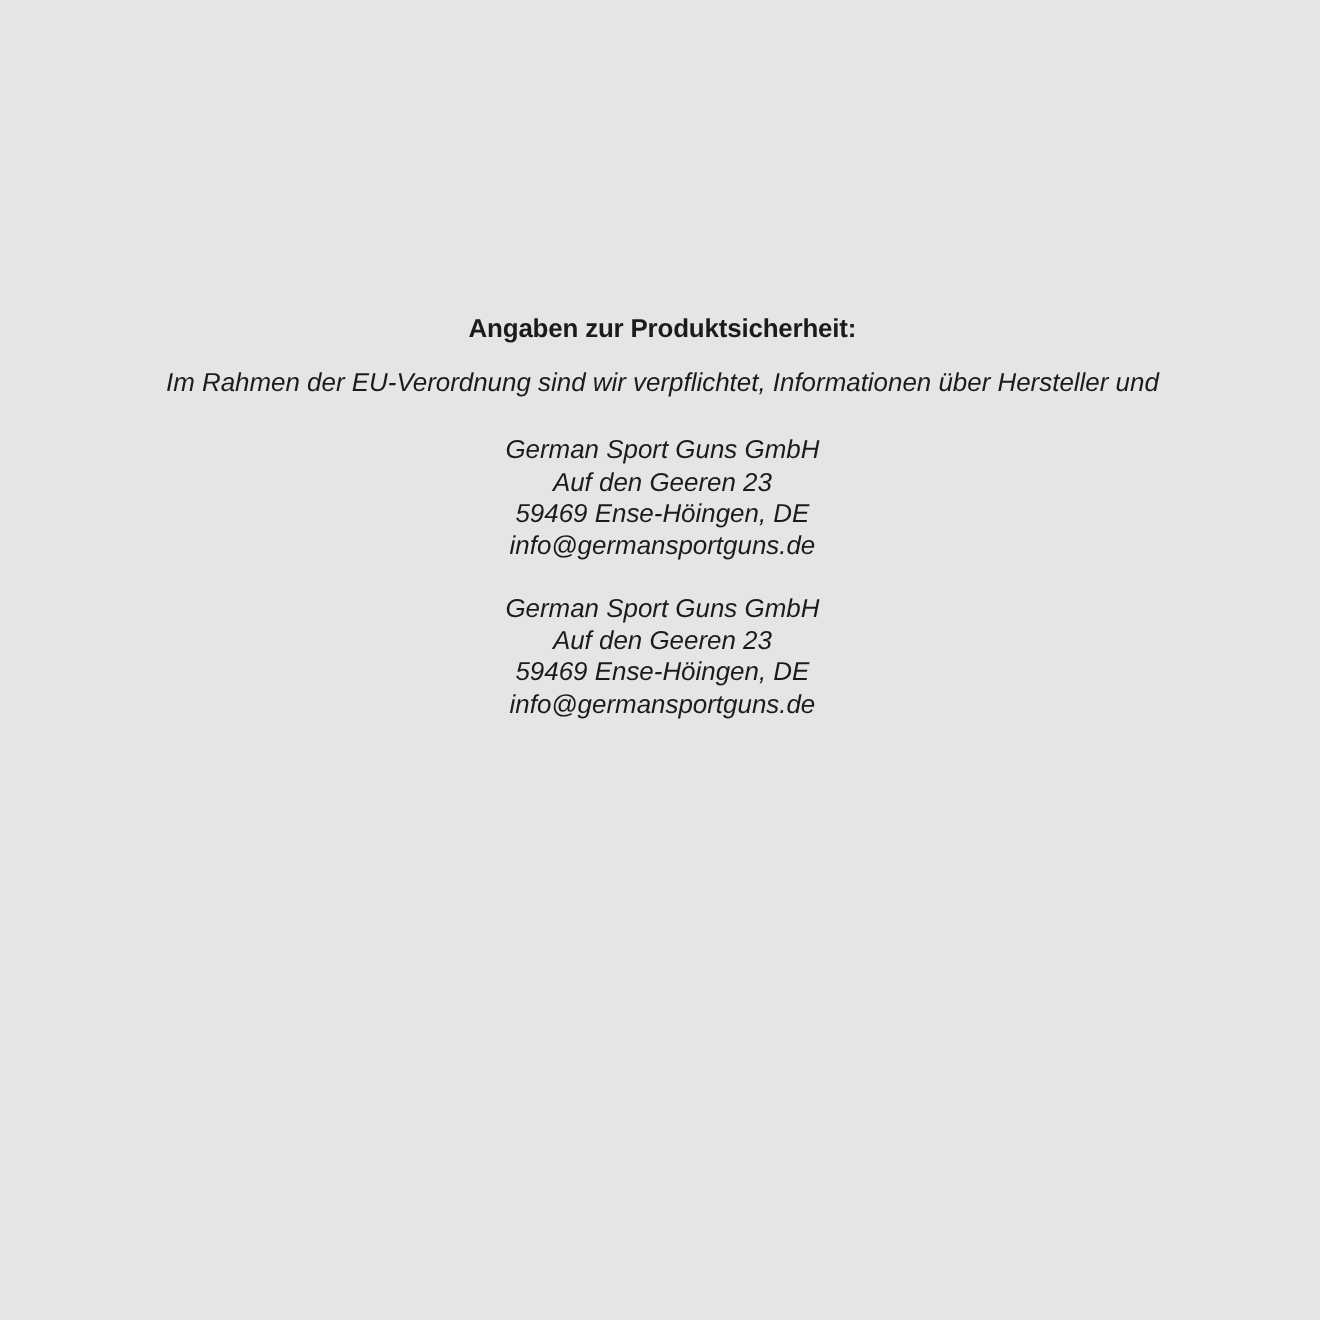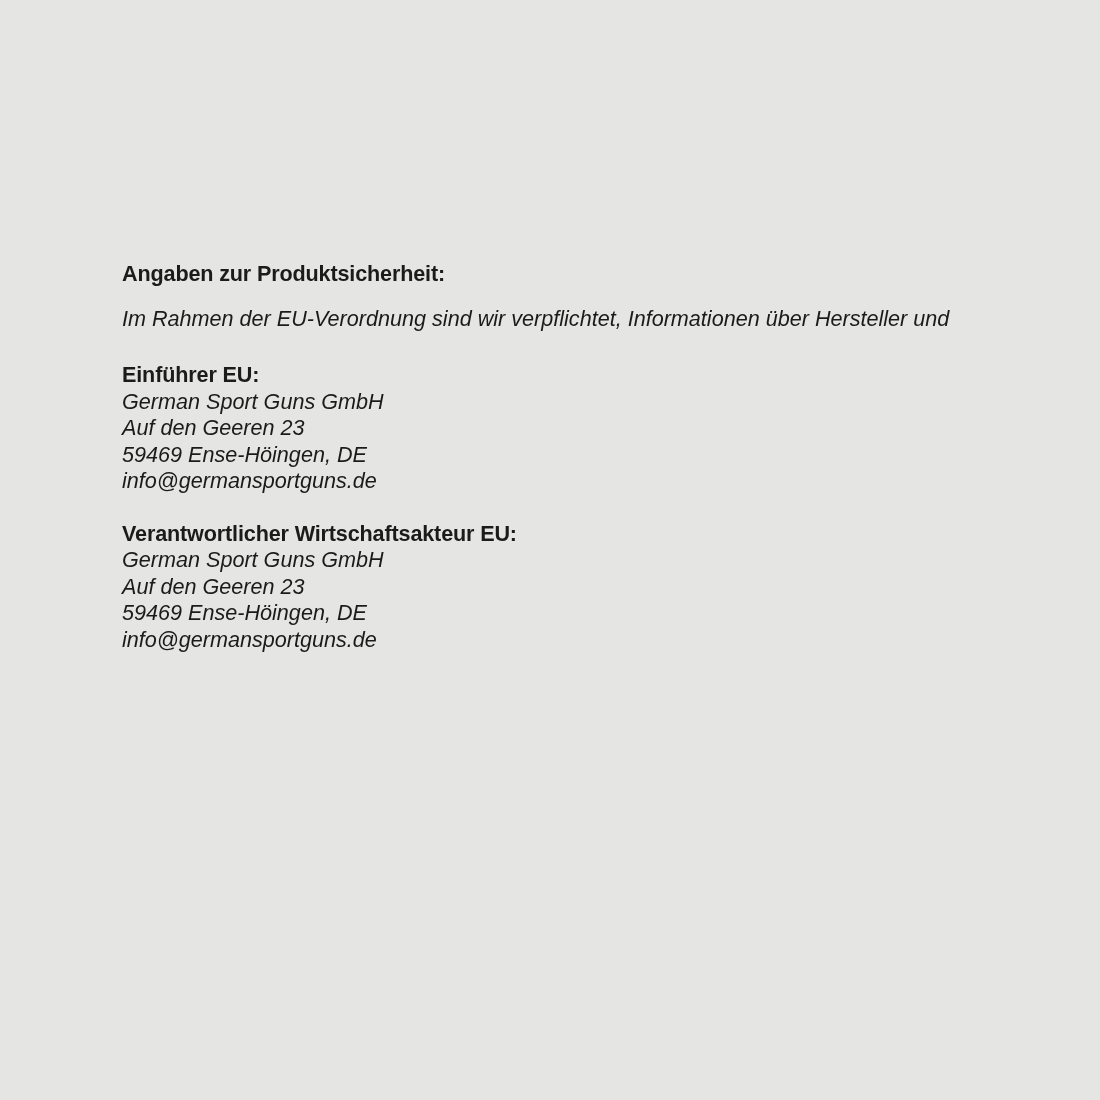--- a/index.html
+++ b/index.html
@@ -17,20 +17,21 @@
     color: var(--text);
     font-family: "Liberation Sans", sans-serif;
     font-size: 21.6px;
     line-height: 26.5px;
     -webkit-font-smoothing: antialiased;
   }
   .page {
     position: relative;
     width: 1100px;
     height: 1100px;
+    text-align: center;
   }
   .content {
     position: absolute;
     left: 122px;
     top: 261px;
     width: 860px;
   }
   .heading {
     font-weight: 700;
     letter-spacing: -0.15px;
@@ -60,29 +61,27 @@
 <div class="page">
   <div class="content">
 
     <div class="heading">Angaben zur Produktsicherheit:</div>
 
     <div class="intro">
       <div class="line">Im Rahmen der EU-Verordnung sind wir verpflichtet, Informationen über Hersteller und</div>
     </div>
 
     <div class="block">
-      <div class="label">Einführer EU:</div>
       <div class="line">German Sport Guns GmbH</div>
       <div class="line">Auf den Geeren 23</div>
       <div class="line">59469 Ense-Höingen, DE</div>
       <div class="line">info@germansportguns.de</div>
     </div>
 
     <div class="block">
-      <div class="label">Verantwortlicher Wirtschaftsakteur EU:</div>
       <div class="line">German Sport Guns GmbH</div>
       <div class="line">Auf den Geeren 23</div>
       <div class="line">59469 Ense-Höingen, DE</div>
       <div class="line">info@germansportguns.de</div>
     </div>
 
   </div>
 </div>
 
 </body></html>

